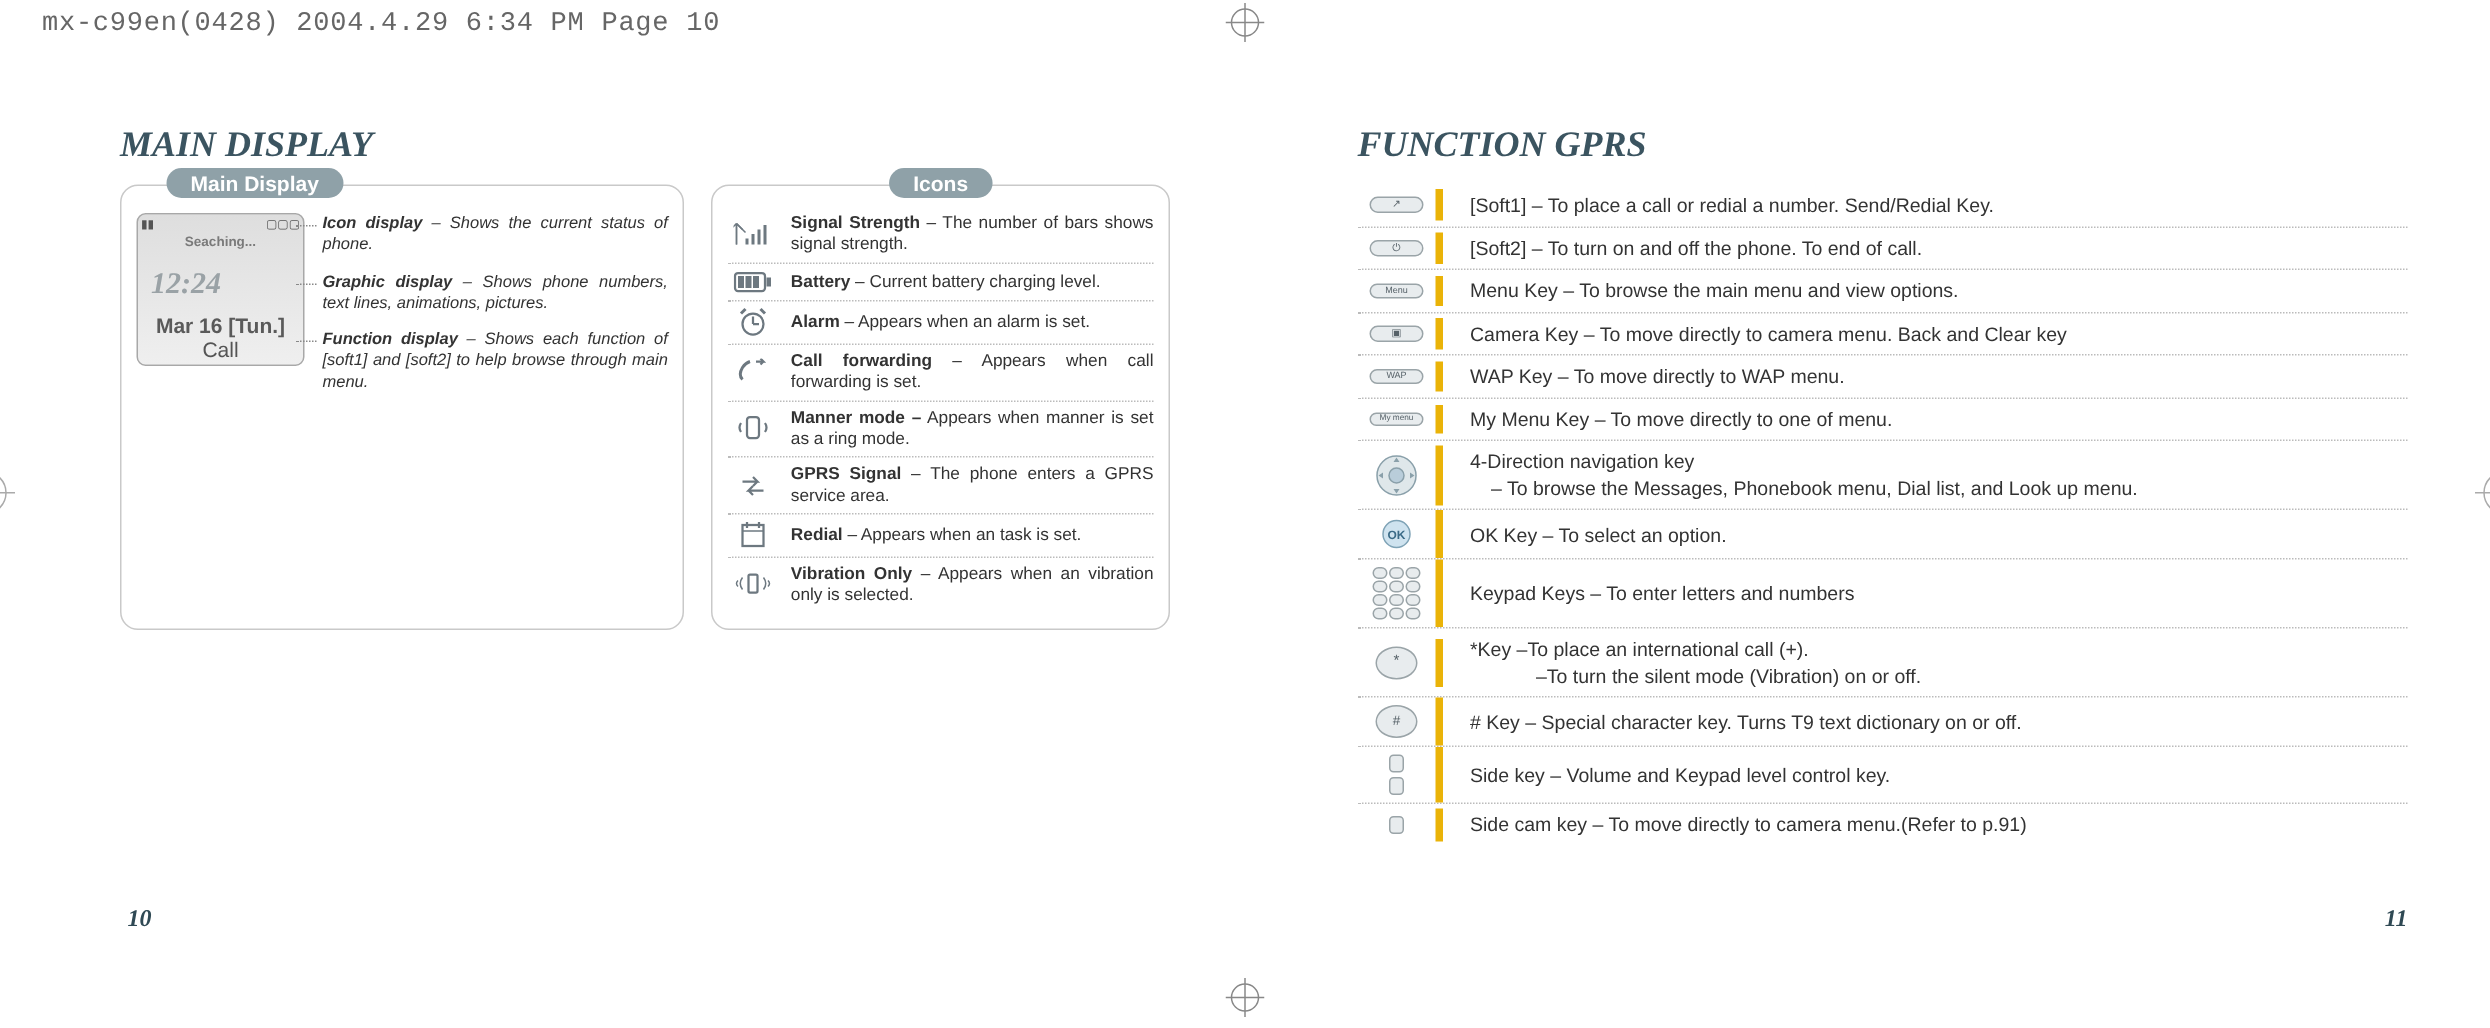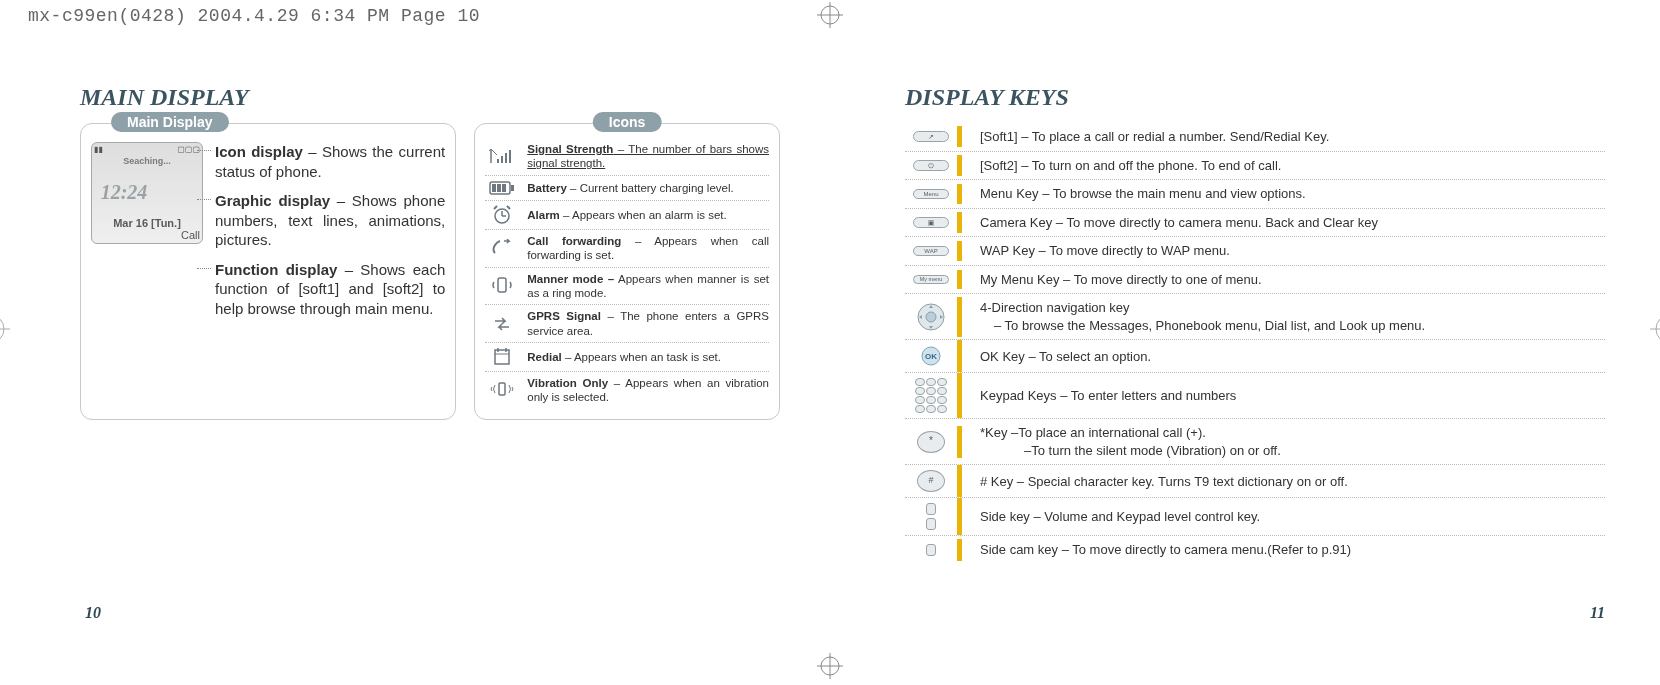--- a/index.html
+++ b/index.html
@@ -101,50 +101,51 @@
     position: relative;
     display: flex;
     flex-direction: column;
     font-size: 8px;
     color: #555;
     padding: 2px;
     box-sizing: border-box;
   }
   .phone-screen .barrow { display:flex; justify-content:space-between; font-size:8px; }
   .phone-screen .mid { flex:1; display:flex; align-items:center; justify-content:flex-start; font-size: 9px; font-weight:bold; color:#666;}
-  .phone-screen .bot { display:flex; justify-content:flex-end; font-size:11px; }
+  .phone-screen .bot { display:flex; justify-content:center; font-size:14px; }
   .leader {
     position: relative;
   }
   .leader::before {
     content: "";
     position: absolute;
     left: -18px;
     top: 8px;
     width: 14px;
     border-top: 1px dotted #888;
   }
   .disp-texts {
     flex: 1;
-    font-size: 15px;
+    font-size: 11px;
     line-height: 1.3;
     text-align: justify;
+    font-style: italic;
   }
   .disp-block { margin-bottom: 10px; }
   .disp-block:last-child { margin-bottom:0; }
   .disp-block b { font-weight: bold; }
   
   .icon-row {
     display: flex;
     align-items: center;
     gap: 8px;
     border-top: 1px dotted #bbb;
     padding: 4px 0;
   }
-  .icon-row:first-of-type { border-top: none; padding-top: 0; text-decoration: underline; }
+  .icon-row:first-of-type { border-top: none; padding-top: 0; }
   .icon-cell {
     width: 34px;
     display: flex;
     align-items: center;
     justify-content: center;
     color: #6f7b80;
   }
   .icon-text {
     flex: 1;
     font-size: 11.5px;
@@ -234,21 +235,21 @@
             <div class="barrow">
                 <span>▮▮</span>
                 <span>▢▢▢</span>
               </div>
             <div style="text-align:center; font-size:9px; font-weight:bold; color:#7a7a7a; margin-top:2px;">Seaching...</div>
             <div class="mid">
                 <svg width="60" height="34" viewBox="0 0 60 34">
                   <text x="30" y="24" text-anchor="middle" font-size="20" font-style="italic" fill="#9aa2a6" font-family="Georgia">12:24</text>
                 </svg>
               </div>
-            <div style="text-align:center;font-weight:bold;font-size:11px;color:#5a5a5a;">Mar  16 [Tun.]</div>
+            <div style="text-align:center;font-weight:bold;font-size:14px;color:#5a5a5a;">Mar  16 [Tun.]</div>
             <div class="bot">
                 <span>Call</span>
                 <span></span>
               </div>
           </div>
           <div class="disp-texts">
             <div class="disp-block leader"><b>Icon display</b><span> – Shows the current status of phone.</span></div>
             <div class="disp-block leader"><b>Graphic display</b><span> – Shows phone numbers, text lines, animations, pictures.</span></div>
             <div class="disp-block leader"><b>Function display</b><span> – Shows each function of [soft1] and [soft2] to help browse through main menu.</span></div>
           </div>
@@ -342,21 +343,21 @@
             </div>
           <div class="icon-text"><b>Vibration Only</b><span> – Appears when an vibration only is selected.</span></div>
         </div>
       </div>
     </div>
 
     <div class="folio left">10</div>
   </div>
 
   <div class="page right">
-    <div class="page-title">DISPLAY KEYS</div>
+    <div class="page-title">FUNCTION GPRS</div>
 
     <div class="fk-table">
       <div class="fk-row">
         <div class="fk-icon">
             <span class="keybubble">↗</span>
           </div>
         <div class="fk-text">[Soft1] – To place a call or redial a number. Send/Redial Key.</div>
       </div>
       <div class="fk-row">
         <div class="fk-icon">

